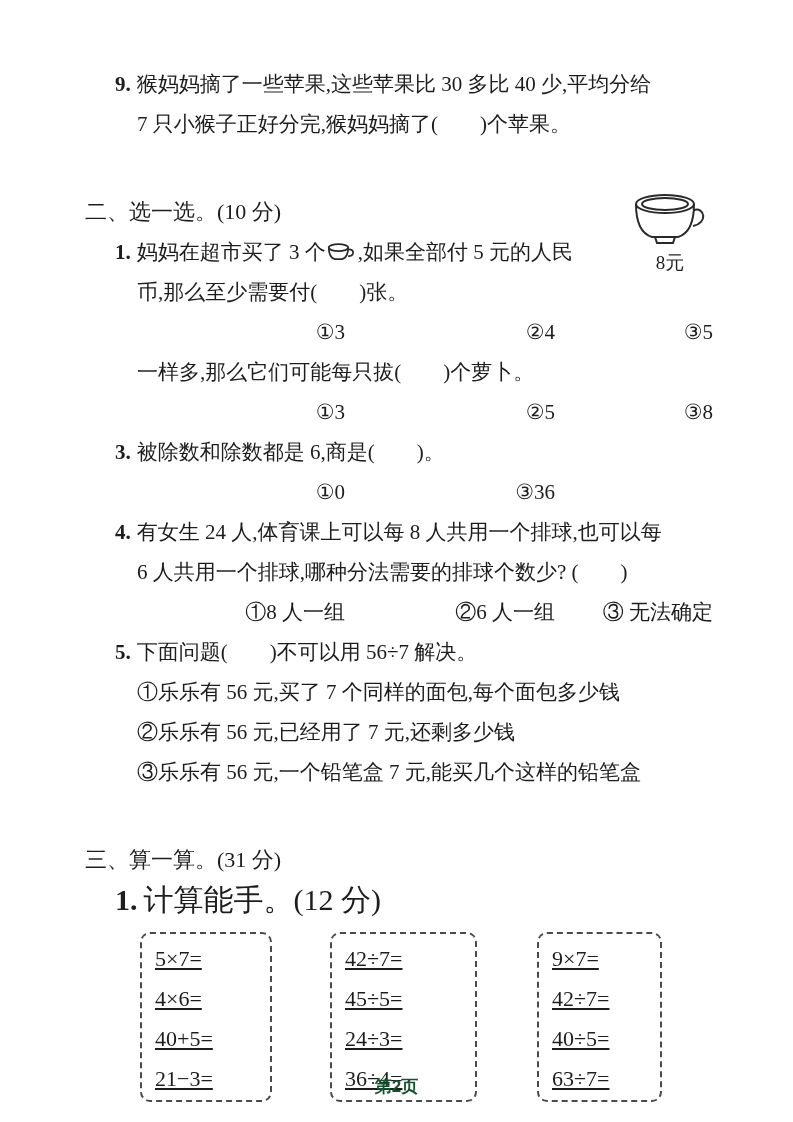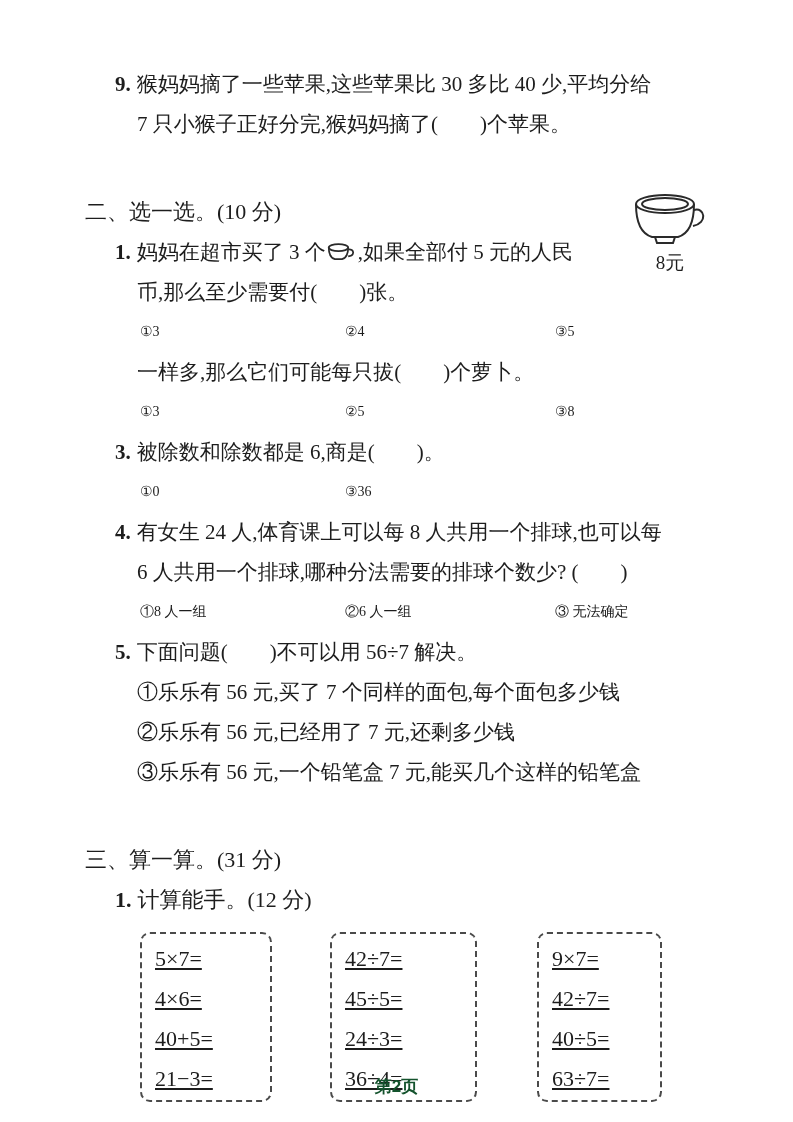--- a/index.html
+++ b/index.html
@@ -15,24 +15,24 @@
   .content{padding:64px 80px 0 85px;}
   .q-line{line-height:40px;font-size:21px;white-space:nowrap;}
   .q-first{padding-left:30px;}
   .q-first .qnum{font-weight:bold;margin-right:6px;}
   .q-cont{padding-left:52px;}
   .section-title{line-height:40px;font-size:22px;white-space:nowrap;margin-top:48px;}
   .options{
     display:grid;
     grid-template-columns:205px 210px 1fr;
     padding-left:55px;
-    line-height:40px;font-size:14px;
+    line-height:40px;font-size:21px;text-align:right;
   }
   .sub-line{padding-left:52px;line-height:40px;font-size:21px;white-space:nowrap;}
-  .calc-title{padding-left:30px;line-height:40px;font-size:22px;}
+  .calc-title{padding-left:30px;line-height:40px;font-size:30px;}
   .calc-title .qnum{font-weight:bold;margin-right:6px;}
   .calc-row{display:flex;margin-left:55px;margin-top:12px;text-decoration:underline;}
   .calc-box{
     border:2px dashed #4a4a4a;
     border-radius:10px;
     height:170px;
     box-sizing:border-box;
     padding:5px 0 0 13px;
     font-size:22px;
     background:#fff;

